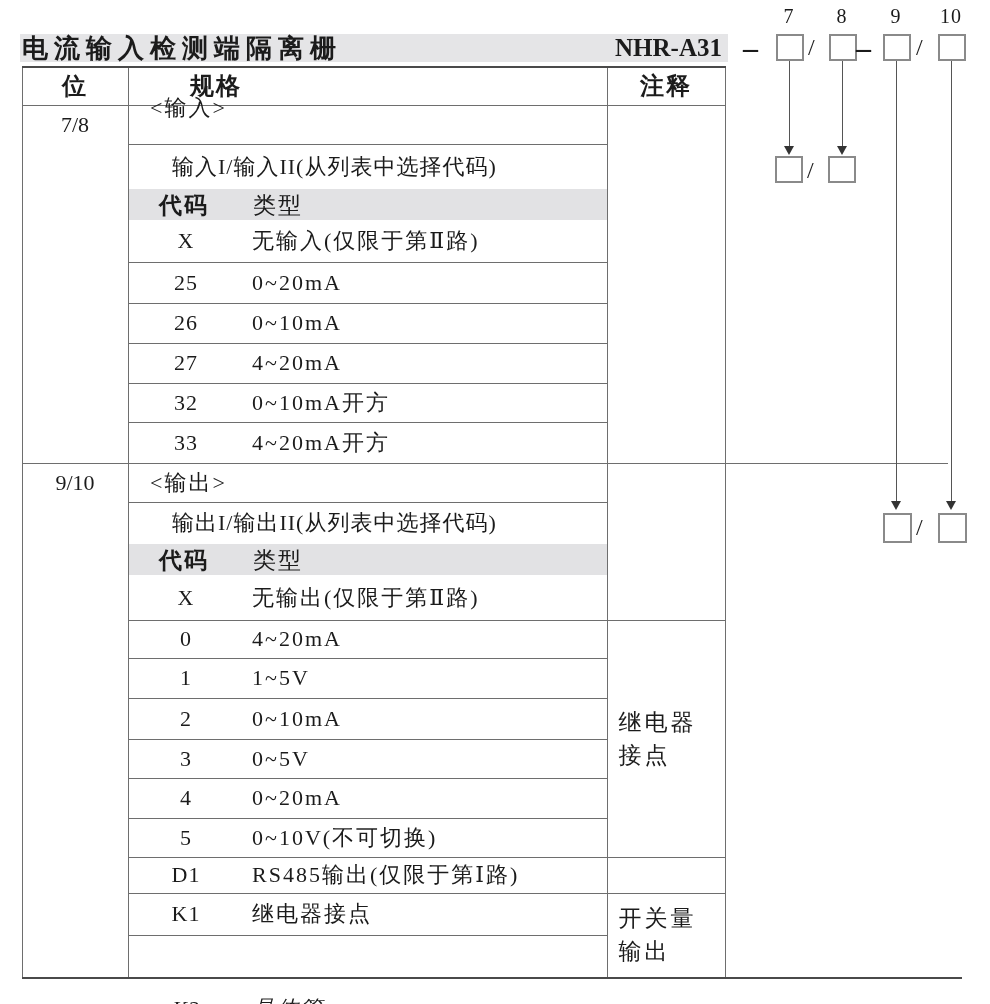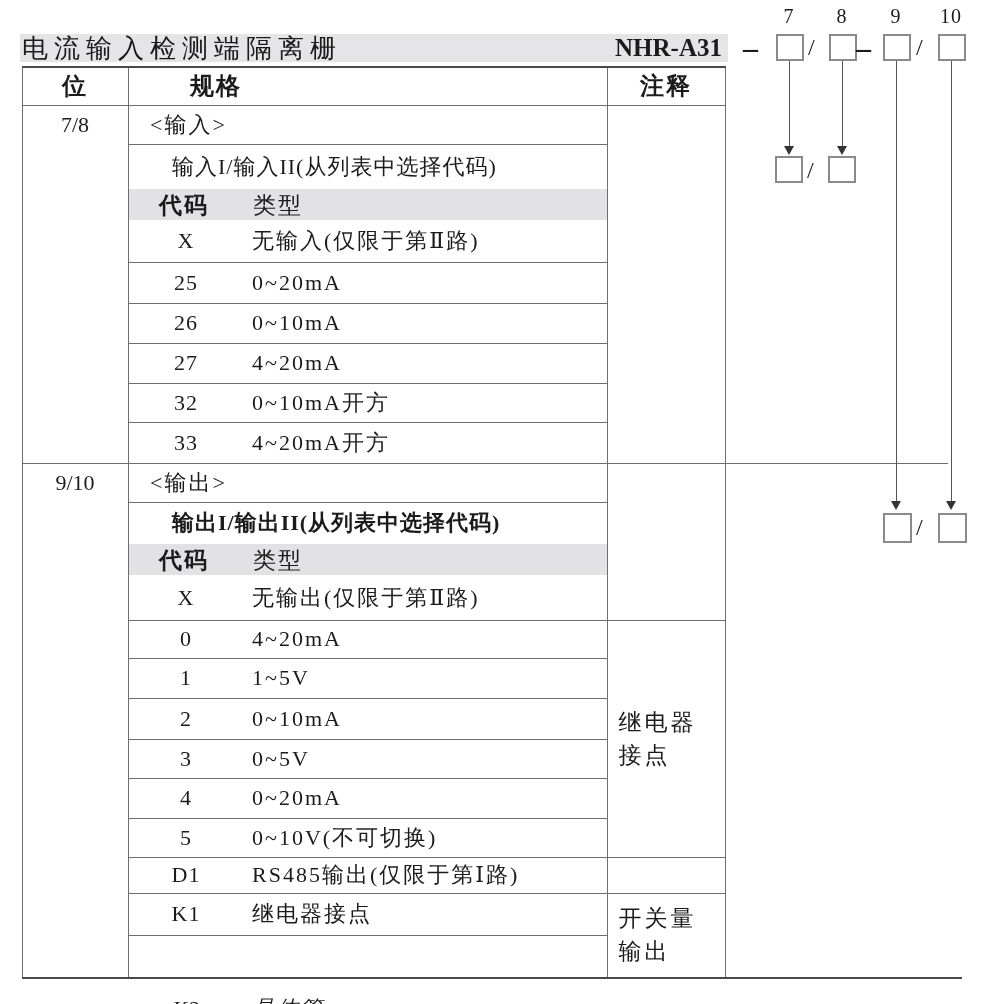--- a/index.html
+++ b/index.html
@@ -1,21 +1,21 @@
 <!DOCTYPE html>
 <html><head>
 <meta charset="utf-8">
 <style>
   html,body{margin:0;padding:0;background:#fff;}
   .page{position:relative;width:990px;height:1004px;background:#ffffff;overflow:hidden;
         font-family:"Liberation Serif","DejaVu Serif",serif;color:#1b1b1b;}
   
   .titlebar{position:absolute;left:20px;top:34px;width:708px;height:28px;background:#e5e5e7;
             display:flex;align-items:center;justify-content:space-between;}
-  .title{font-size:26px;font-weight:normal;letter-spacing:6px;padding-left:2px;white-space:nowrap;}
+  .title{font-size:26px;font-weight:bold;letter-spacing:6px;padding-left:2px;white-space:nowrap;}
   .model{font-size:25px;font-weight:bold;padding-right:6px;white-space:nowrap;}
   
   .hline{position:absolute;height:1px;background:#6e6e6e;}
   .hline.thick{height:2px;background:#4a4a4a;}
   .vline{position:absolute;width:1px;background:#6e6e6e;}
   
   .band{position:absolute;left:129px;width:478px;background:#e2e2e4;}
   
   .cell{position:absolute;display:flex;align-items:center;font-size:22px;letter-spacing:2px;}
   .center{justify-content:center;text-align:center;}
@@ -88,21 +88,21 @@
   <div class="band" style="top:544px;height:31px;">
     <span class="code-h">代码</span>
     <span class="type-h">类型</span>
   </div>
 
   <div class="cell pos-cell hdr" style="top:66px;height:39px;">位</div>
   <div class="cell hdr" style="left:190px;top:66px;height:39px;">规格</div>
   <div class="cell hdr center" style="left:607px;top:66px;width:118px;height:39px;">注释</div>
 
   <div class="cell pos-cell" style="top:105px;height:39px;letter-spacing:0;">7/8</div>
-  <div class="group-label" style="top:105px;height:39px;">&lt;输入&gt;</div>
+  <div class="group-label" style="top:88px;height:39px;">&lt;输入&gt;</div>
   <div class="hint-label" style="top:144px;height:45px;">输入I/输入II(从列表中选择代码)</div>
 
   <div class="spec-row" style="top:220px;height:42px;">
     <span class="code">X</span>
     <span class="type">无输入(仅限于第Ⅱ路)</span>
   </div>
   <div class="spec-row" style="top:262px;height:41px;">
     <span class="code">25</span>
     <span class="type">0~20mA</span>
   </div>
@@ -118,21 +118,21 @@
     <span class="code">32</span>
     <span class="type">0~10mA开方</span>
   </div>
   <div class="spec-row" style="top:422px;height:41px;">
     <span class="code">33</span>
     <span class="type">4~20mA开方</span>
   </div>
 
   <div class="cell pos-cell" style="top:463px;height:39px;letter-spacing:0;">9/10</div>
   <div class="group-label" style="top:463px;height:39px;">&lt;输出&gt;</div>
-  <div class="hint-label" style="top:502px;height:42px;font-weight:bold;">输出I/输出II(从列表中选择代码)</div>
+  <div class="hint-label" style="top:502px;height:42px;">输出I/输出II(从列表中选择代码)</div>
 
   <div class="spec-row" style="top:575px;height:45px;">
     <span class="code">X</span>
     <span class="type">无输出(仅限于第Ⅱ路)</span>
   </div>
   <div class="spec-row" style="top:620px;height:38px;">
     <span class="code">0</span>
     <span class="type">4~20mA</span>
   </div>
   <div class="spec-row" style="top:658px;height:40px;">

